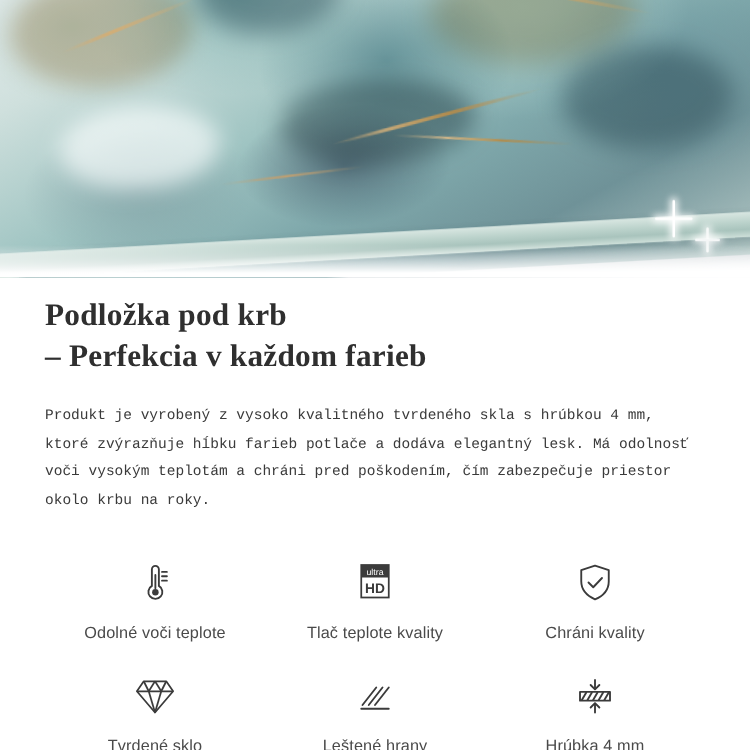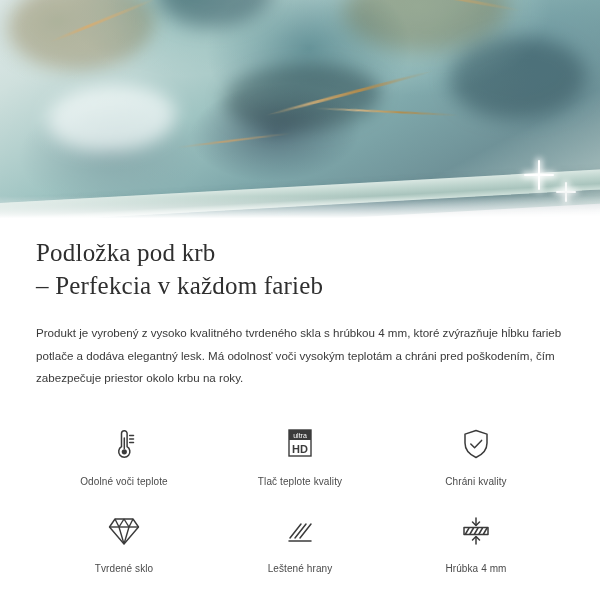--- a/index.html
+++ b/index.html
@@ -116,33 +116,34 @@
   .sparkle.s1 { left: 524px; top: 160px; width: 30px; height: 30px; }
   .sparkle.s2 { left: 556px; top: 182px; width: 20px; height: 20px; opacity: .9; }
 
   
   .content {
     padding: 14px 36px 0 36px;
   }
   h1.title {
     margin: 0;
     font-family: "Liberation Serif", serif;
-    font-weight: 400;
+    font-weight: 700;
     font-size: 25px;
     line-height: 1.32;
     color: #2f2f2f;
     letter-spacing: .2px;
   }
   h1.title .line2 { display: block; }
   p.body {
     margin: 20px 0 0 0;
     font-size: 11.6px;
     line-height: 1.95;
     color: #3a3a3a;
     max-width: 540px;
+    font-family: Liberation Mono, monospace;
   }
 
   
   .features {
     margin-top: 26px;
     display: grid;
     grid-template-columns: repeat(3, 1fr);
     row-gap: 6px;
   }
   .feature {
@@ -153,21 +154,21 @@
     padding: 6px 4px 10px 4px;
   }
   .feature .glyph {
     height: 44px;
     display: flex;
     align-items: center;
     justify-content: center;
   }
   .feature .caption {
     margin-top: 10px;
-    font-size: 10px;
+    font-size: 13px;
     color: #4a4a4a;
     text-align: left;
     letter-spacing: .1px;
   }
   svg { display: block; }
 </style>
 </head>
 <body>
 
 <div class="page">

